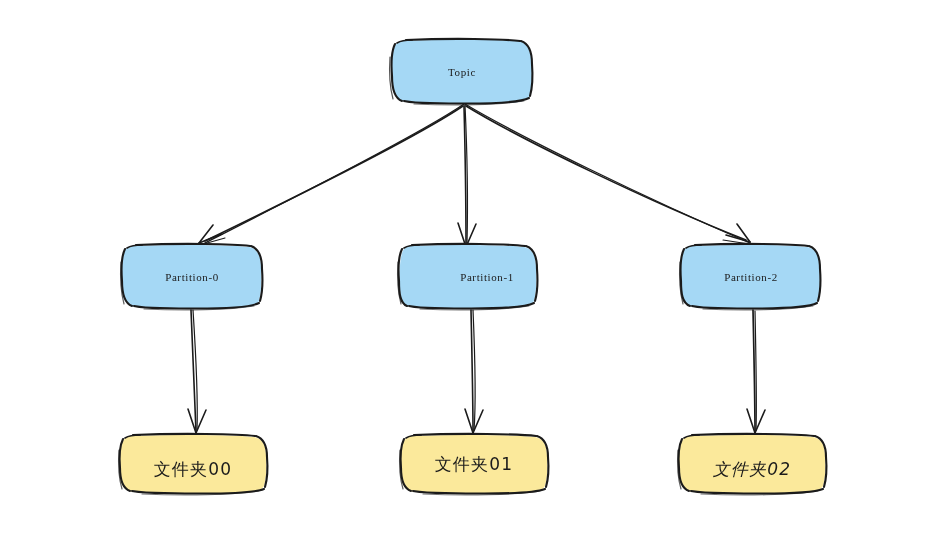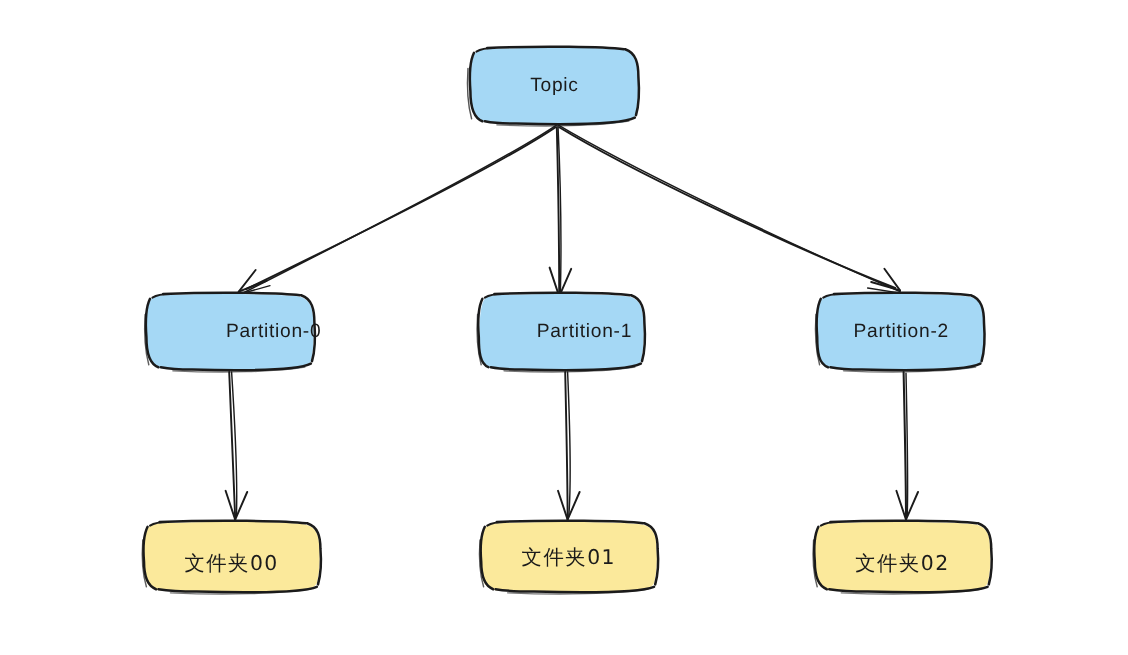--- a/index.html
+++ b/index.html
@@ -27,22 +27,22 @@
   .node-label {
     position: absolute;
     display: flex;
     align-items: center;
     justify-content: center;
     pointer-events: none;
     color: #1b1b1b;
     white-space: nowrap;
   }
   .label-latin {
-    font-family: Liberation Sans, sans-serif;
-    font-size: 16px;
+    font-family: Liberation Serif, serif;
+    font-size: 11px;
     letter-spacing: 0.6px;
   }
   .label-cjk {
     font-family: "DejaVu Sans", sans-serif;
     font-size: 17px;
     letter-spacing: 1.2px;
   }
 </style>
 </head>
 <body>
@@ -217,21 +217,21 @@
       <path d="M823 489 C 811 494, 763 494, 723 493 C 709 493, 697 492, 691 491" fill="none" stroke="#1b1b1b" stroke-width="2.1" stroke-linecap="round"></path>
       <path d="M689 491 C 681 488, 679 479, 679 468 C 678 456, 679 445, 682 439" fill="none" stroke="#1b1b1b" stroke-width="2.1" stroke-linecap="round"></path>
       <path d="M684 438 C 689 435, 694 435, 699 435" fill="none" stroke="#1b1b1b" stroke-width="1.7" stroke-linecap="round"></path>
       <path d="M678 450 C 677 464, 678 479, 681 489" fill="none" stroke="#1b1b1b" stroke-width="1.2" stroke-linecap="round" opacity="0.7"></path>
       <path d="M701 494 C 744 496, 794 495, 818 491" fill="none" stroke="#1b1b1b" stroke-width="1.1" stroke-linecap="round" opacity="0.6"></path>
     </g>
   </svg>
 
   <div class="node-label label-latin" style="left:392px; top:40px; width:140px; height:63px;">Topic</div>
 
-  <div class="node-label label-latin" style="left:122px; top:245px; width:140px; height:63px;padding-left:36px;">Partition-0</div>
+  <div class="node-label label-latin" style="left:122px; top:245px; width:140px; height:63px;">Partition-0</div>
   <div class="node-label label-latin" style="left:400px; top:245px; width:136px; height:63px;padding-left:19px;">Partition-1</div>
   <div class="node-label label-latin" style="left:681px; top:245px; width:140px; height:63px;border-radius:16px;">Partition-2</div>
 
   <div class="node-label label-cjk" style="left:120px; top:435px; width:146px; height:68px;">文件夹00</div>
   <div class="node-label label-cjk" style="left:401px; top:435px; width:146px; height:58px;">文件夹01</div>
-  <div class="node-label label-cjk" style="left:679px; top:435px; width:146px; height:68px;">文件夹02</div>
+  <div class="node-label label-cjk" style="left:679px; top:435px; width:146px; height:68px;font-style:italic;">文件夹02</div>
 
 </div>
 
 </body></html>

